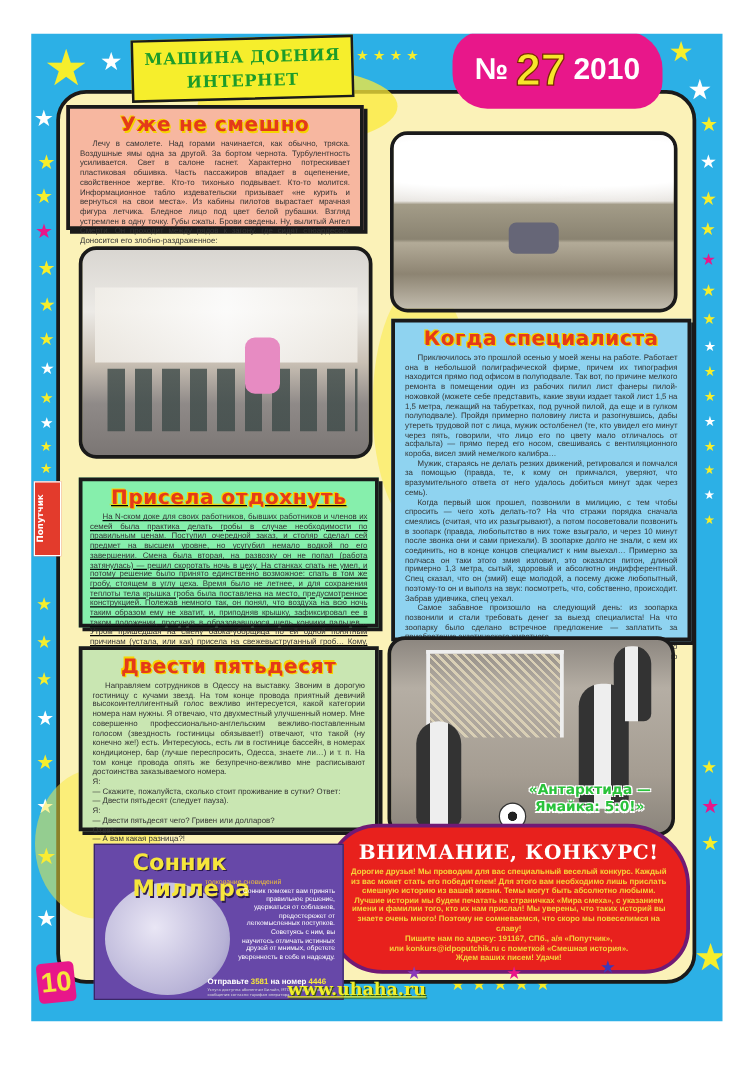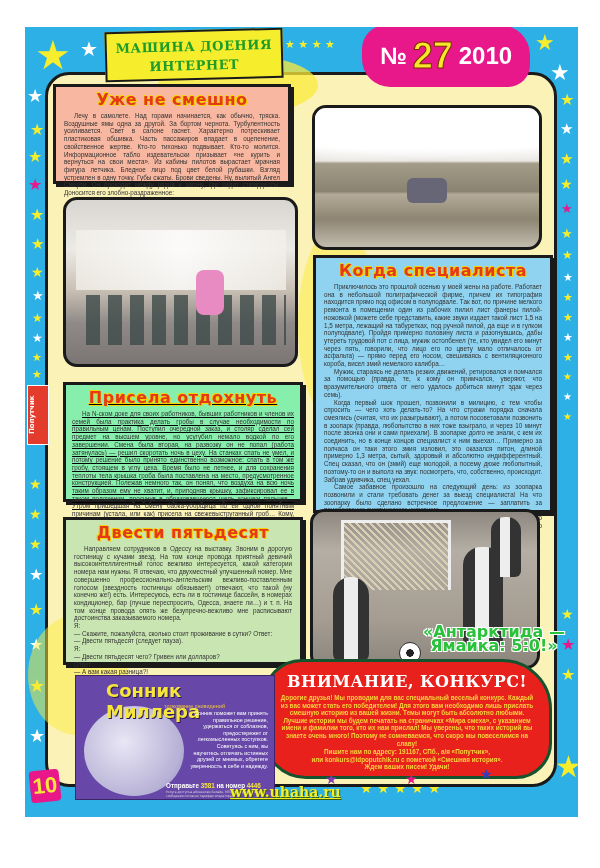--- a/index.html
+++ b/index.html
@@ -48,21 +48,21 @@
     font-family: "Liberation Sans", sans-serif; font-size: 6.3px; line-height: 7.7px;
     color: #333; text-align: justify; text-indent: 10px;
   }
   .box p.dl { text-indent: 0; }
 
   .photo { position: absolute; border: 3px solid #1a1a1a; border-radius: 14px; overflow: hidden; }
 
   .contest {
     position: absolute; left: 237px; top: 632px; width: 290px; height: 120px;
     background: #e8211d; border-radius: 40px 50px 36px 44px;
-    border: 3px solid #14532d; text-align: center; padding: 10px 12px 0;
+    border: 3px solid #701a75; text-align: center; padding: 10px 12px 0;
   }
   .contest h3 { color: #fff; font-family: "DejaVu Serif", serif; font-weight: bold; font-size: 16px; letter-spacing: .5px; }
   .contest p { color: #f7d23a; font-family: "Liberation Sans", sans-serif; font-weight: bold; font-size: 6.3px; line-height: 7.6px; margin-top: 3px; }
 
   .ad {
     position: absolute; left: 50px; top: 648px; width: 200px; height: 125px;
     background: #6748a8; border: 1px solid #3a2668; overflow: hidden;
   }
   .ad h4 { position: absolute; left: 30px; top: 4px; color: #f6e63c; font-family: "DejaVu Sans", sans-serif; font-weight: bold; font-size: 18px; text-shadow: 1px 1px 0 #2a1a50; }
   .ad .sub { position: absolute; left: 88px; top: 27px; color: #f2c23a; font-size: 5.5px; font-family: "Liberation Sans", sans-serif; }
@@ -74,21 +74,21 @@
 
   .page-num {
     position: absolute; left: 5px; top: 743px; width: 30px; height: 32px; background: #e8178a;
     color: #f6e63c; font-weight: bold; font-size: 22px; text-align: center; line-height: 32px;
     font-family: "Liberation Sans", sans-serif; transform: rotate(-6deg); border-radius: 4px;
   }
   .url { position: absolute; left: 205px; top: 757px; color: #f2ee2a; font-weight: bold; font-family: "DejaVu Serif", serif; font-size: 14px; text-shadow: 1px 1px 0 #3a5a00; text-decoration: underline; }
 
   .caption {
     position: absolute; left: 398px; top: 598px; text-align: center; color: #29c23a;
-    font-family: "DejaVu Sans", sans-serif; font-weight: bold; font-size: 16px; line-height: 14px;
+    font-family: "DejaVu Sans", sans-serif; font-weight: bold; font-size: 11px; line-height: 14px;
     text-shadow: 1px 1px 0 #fff, -1px -1px 0 #fff, 1px -1px 0 #fff, -1px 1px 0 #fff;
   }
   .sidebrand { position: absolute; left: 2px; top: 358px; width: 22px; height: 60px; background: #e33b2c; color: #fff; font-size: 7px; font-weight: bold; writing-mode: vertical-rl; transform: rotate(180deg); text-align: center; border: 1px solid #fff; }
 </style>
 </head>
 <body>
 
 <div class="page">
 
   <span class="star" style="left:10px;top:8px;font-size:40px;color:#f6ee2c;">★</span>

